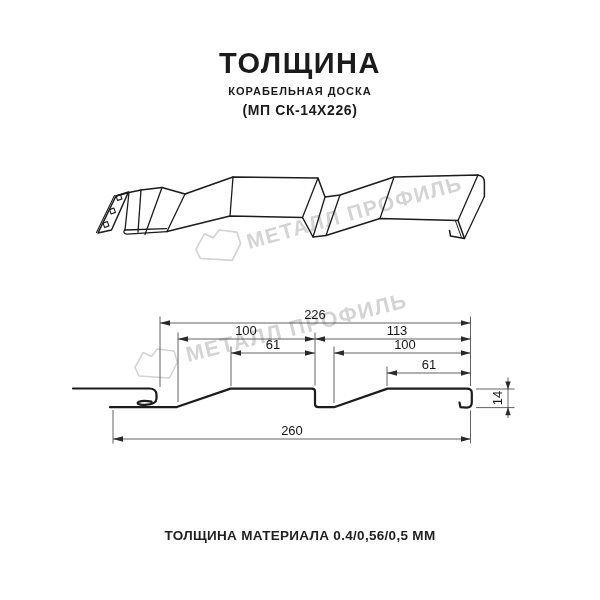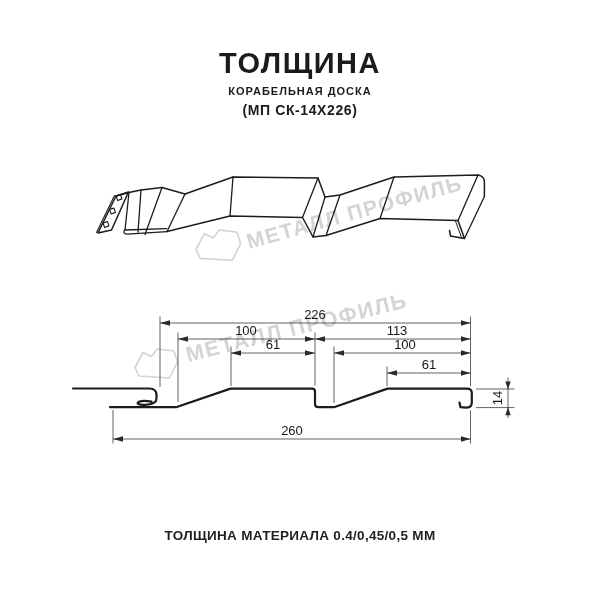--- a/index.html
+++ b/index.html
@@ -119,16 +119,16 @@
         <text x="273" y="348.5">61</text>
         <text x="405" y="348.5">100</text>
         <text x="429" y="368.5">61</text>
         <text x="292" y="434.5">260</text>
         <text transform="translate(502,398) rotate(-90)" x="0" y="0">14</text>
       </g>
     </g>
   </svg>
 
   <footer class="footer-note">
-    <span>ТОЛЩИНА МАТЕРИАЛА 0.4/0,45/0,5 ММ</span>
+    <span>ТОЛЩИНА МАТЕРИАЛА 0.4/0,56/0,5 ММ</span>
   </footer>
 
 </div>
 
 </body></html>

